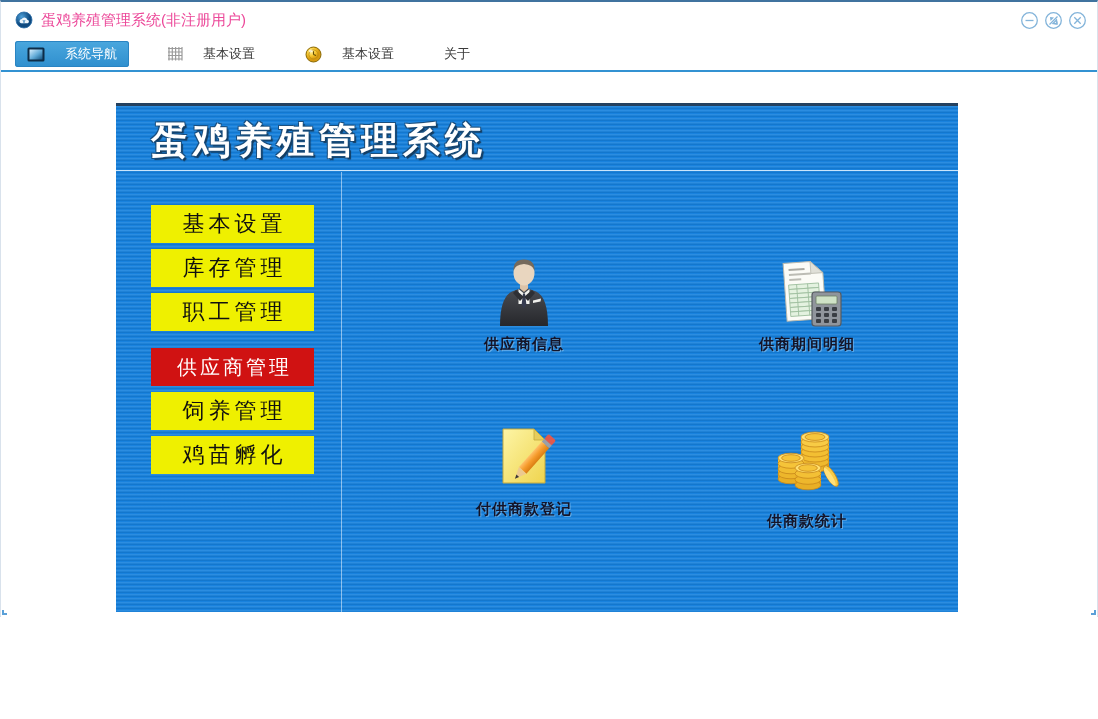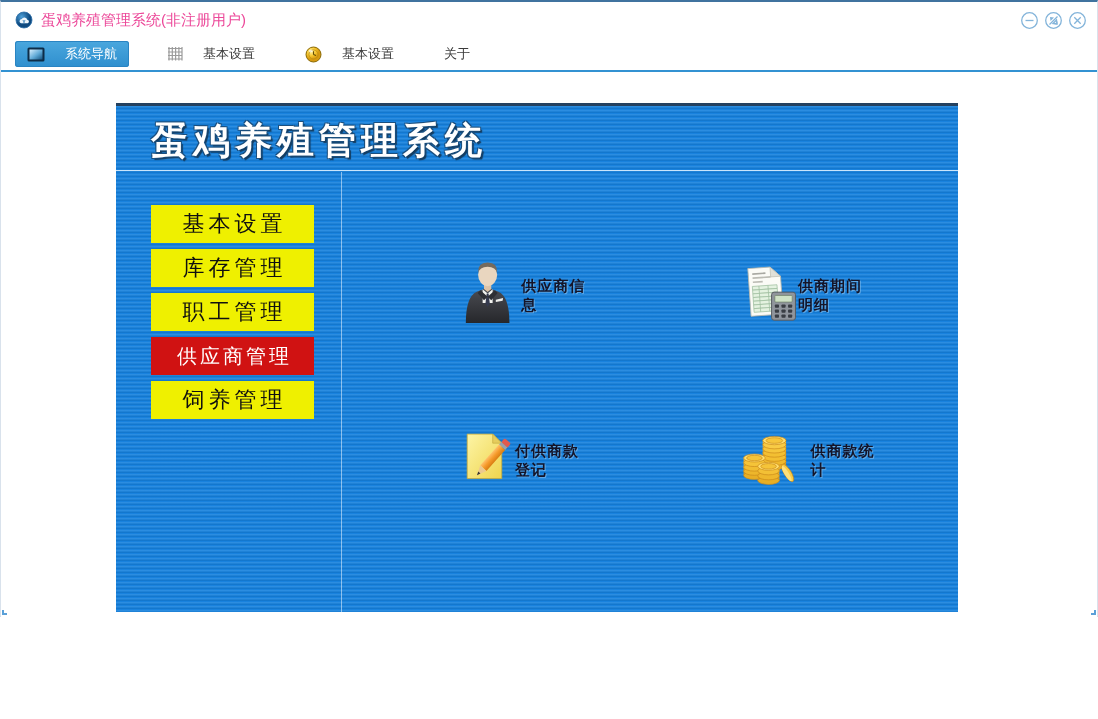--- a/index.html
+++ b/index.html
@@ -53,24 +53,24 @@
   .header-divider{ position:absolute; left:0; top:64px; width:100%; height:1px; background:rgba(230,245,255,0.85); }
   .sidebar-divider{ position:absolute; left:225px; top:66px; width:1px; height:443px; background:rgba(235,245,255,0.55); }
 
   .sidebar{ position:absolute; left:35px; top:99px; width:163px; display:flex; flex-direction:column; gap:6px; }
   .side-btn{
     width:163px; height:38px; background:#eff000; border:none; cursor:pointer;
     font-family:inherit; font-size:22px; color:#101010; letter-spacing:4px;
     display:flex; align-items:center; justify-content:center;
     text-indent:4px;
   }
-  .side-btn.active{ background:#d01212; color:#ffffff; font-size:20px; letter-spacing:3px; }
+  .side-btn.active{ background:#d01212; color:#ffffff; font-size:20px; letter-spacing:3px;margin-top:11px; }
 
   .tile{
-    position:absolute; width:140px; display:flex; flex-direction:row; align-items:center; cursor:pointer;
+    position:absolute; width:140px; display:flex; flex-direction:column; align-items:center; cursor:pointer;
   }
   .tile .tile-icon{ width:74px; height:74px; display:block; }
   .tile .tile-label{
     margin-top:5px; font-size:15px; font-weight:bold; color:#141428; letter-spacing:1px;
     text-shadow:1px 1px 0 rgba(150,200,240,0.55);
   }
   .tile-1{ left:338px; top:150px; }
   .tile-2{ left:621px; top:150px; }
   .tile-3{ left:338px; top:315px; }
   .tile-4{ left:621px; top:315px;gap:12px; }
@@ -179,20 +179,21 @@
       <div class="panel-title">蛋鸡养殖管理系统</div>
       <div class="header-divider"></div>
       <div class="sidebar-divider"></div>
 
       <div class="sidebar">
         <button class="side-btn">基本设置</button>
         <button class="side-btn">库存管理</button>
         <button class="side-btn">职工管理</button>
         <button class="side-btn active">供应商管理</button>
         <button class="side-btn">饲养管理</button>
+        <button class="side-btn">鸡苗孵化</button>
       </div>
 
       <div class="tile tile-1">
         <svg class="tile-icon" viewBox="0 0 74 74">
           <defs>
             <linearGradient id="suit" x1="0" y1="0" x2="0" y2="1">
                 <stop offset="0%" stop-color="#4a4c52"></stop>
                 <stop offset="100%" stop-color="#26272b"></stop>
               </linearGradient>
           </defs>

